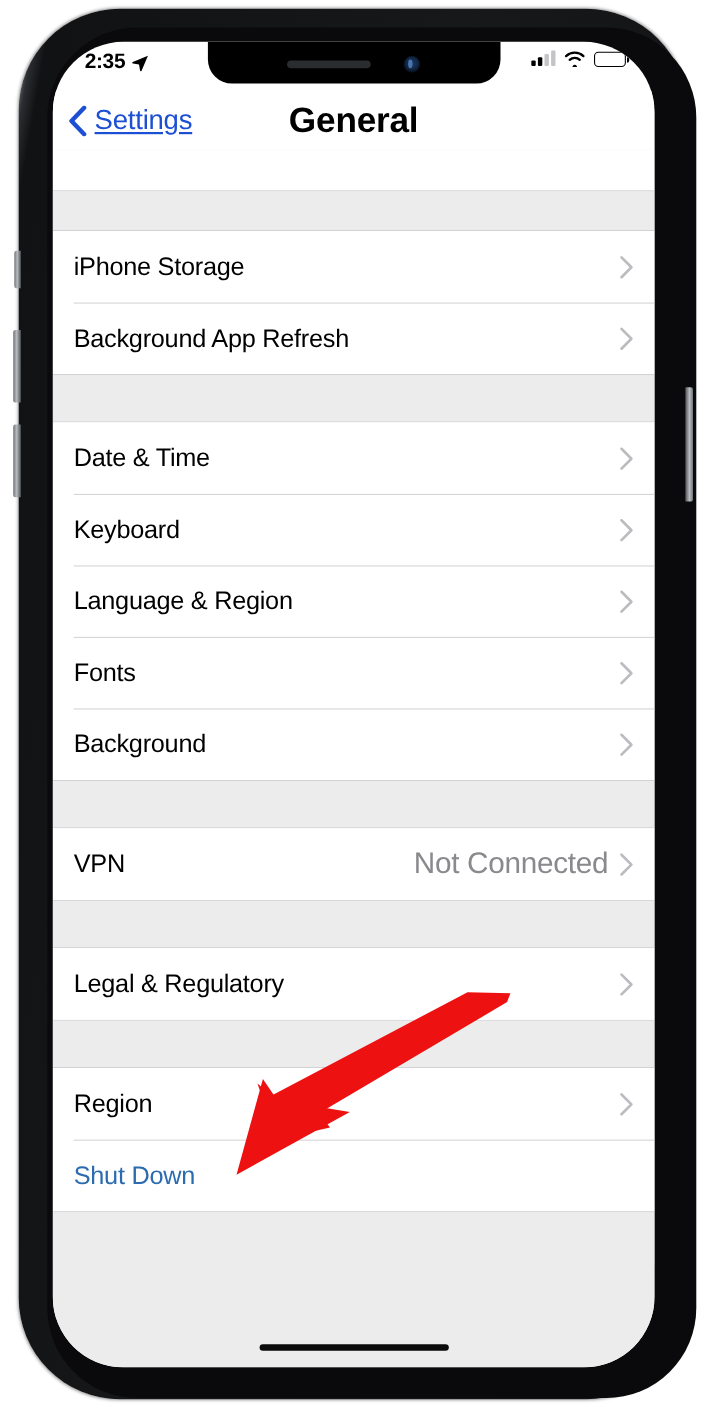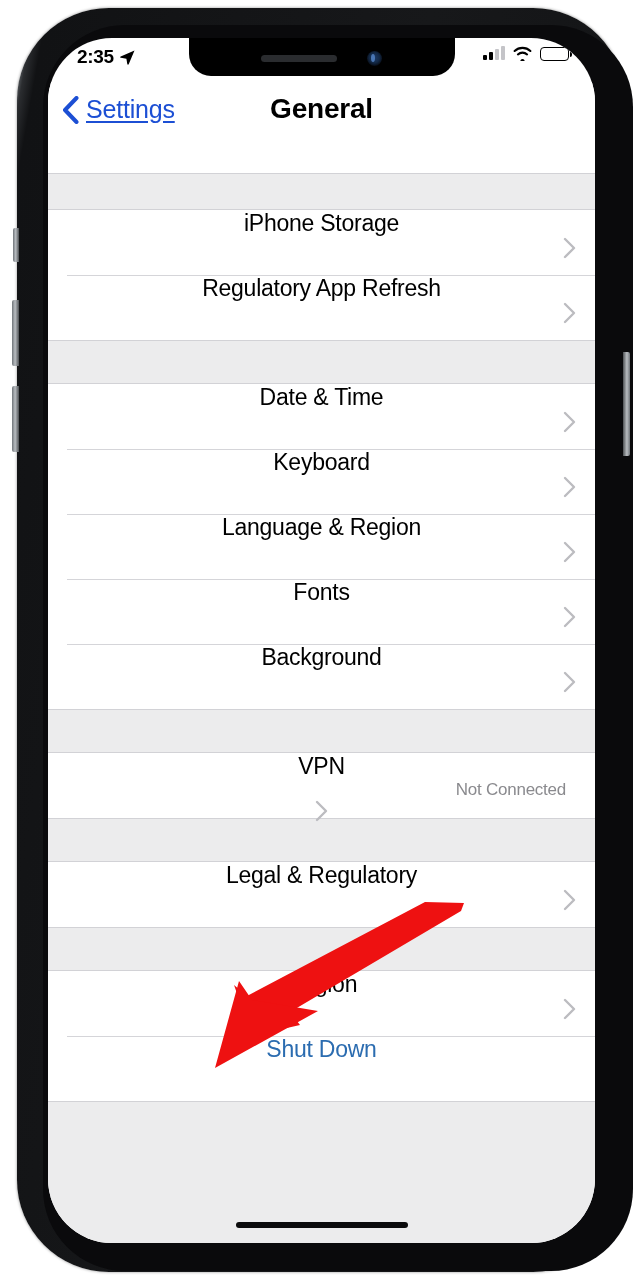--- a/index.html
+++ b/index.html
@@ -191,21 +191,21 @@
   #back-label {
     font-size: 25px;
     color: #1c4fd4;
     text-decoration: underline;
     text-underline-offset: 3px;
     letter-spacing: -0.2px;
   }
   #nav-title {
     width: 100%;
     text-align: center;
-    font-size: 28px;
+    font-size: 32px;
     font-weight: bold;
     color: #000;
     letter-spacing: -0.2px;
   }
 
   
   #content {
     position: absolute;
     top: 98px; left: 0;
     width: 100%;
@@ -229,39 +229,38 @@
   .row {
     height: 65px;
     display: flex;
     align-items: center;
     padding-left: 19px;
     padding-right: 19px;
     box-sizing: border-box;
     position: relative;
     background: #ffffff;
     cursor: pointer;
-    flex-direction: column;
   }
   .row + .row::before {
     content: "";
     position: absolute;
     left: 19px; right: 0; top: 0;
     height: 1px;
     background: #d5d5d9;
   }
   .row-label {
     font-size: 23px;
     color: #000000;
     letter-spacing: -0.25px;
     white-space: nowrap;
   }
   .row-label.link { color: #2b6cb0; }
   .row-value {
     margin-left: auto;
-    font-size: 17px;
+    font-size: 27px;
     color: #8a8a8e;
     letter-spacing: -0.25px;
     padding-right: 10px;
   }
   .chevron-right {
     margin-left: auto;
     flex: 0 0 auto;
   }
   .row-value + .chevron-right { margin-left: 0; }
 
@@ -347,21 +346,21 @@
     <div id="groups-container">
         <div class="gap partial-top"></div>
         <div class="group">
           <div class="row">
             <span class="row-label">iPhone Storage</span>
             <svg class="chevron-right" width="13" height="22" viewBox="0 0 13 22">
               <path d="M2 2 L11 11 L2 20" stroke="#bcbcc0" stroke-width="2.4" fill="none" stroke-linecap="round" stroke-linejoin="round"></path>
             </svg>
           </div>
           <div class="row">
-            <span class="row-label">Regulatory App Refresh</span>
+            <span class="row-label">Background App Refresh</span>
             <svg class="chevron-right" width="13" height="22" viewBox="0 0 13 22">
               <path d="M2 2 L11 11 L2 20" stroke="#bcbcc0" stroke-width="2.4" fill="none" stroke-linecap="round" stroke-linejoin="round"></path>
             </svg>
           </div>
         </div>
         <div class="gap"></div>
         <div class="group">
           <div class="row">
             <span class="row-label">Date &amp; Time</span>
             <svg class="chevron-right" width="13" height="22" viewBox="0 0 13 22">

